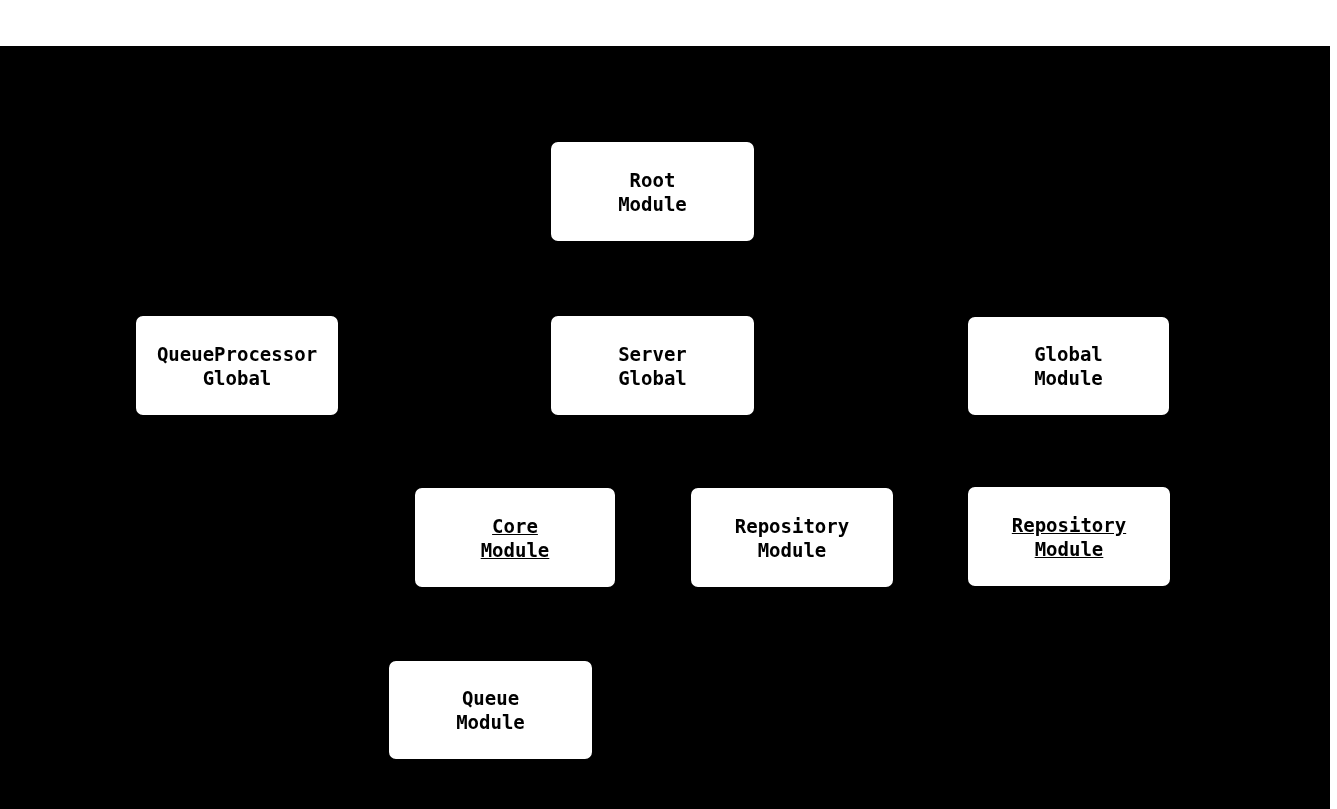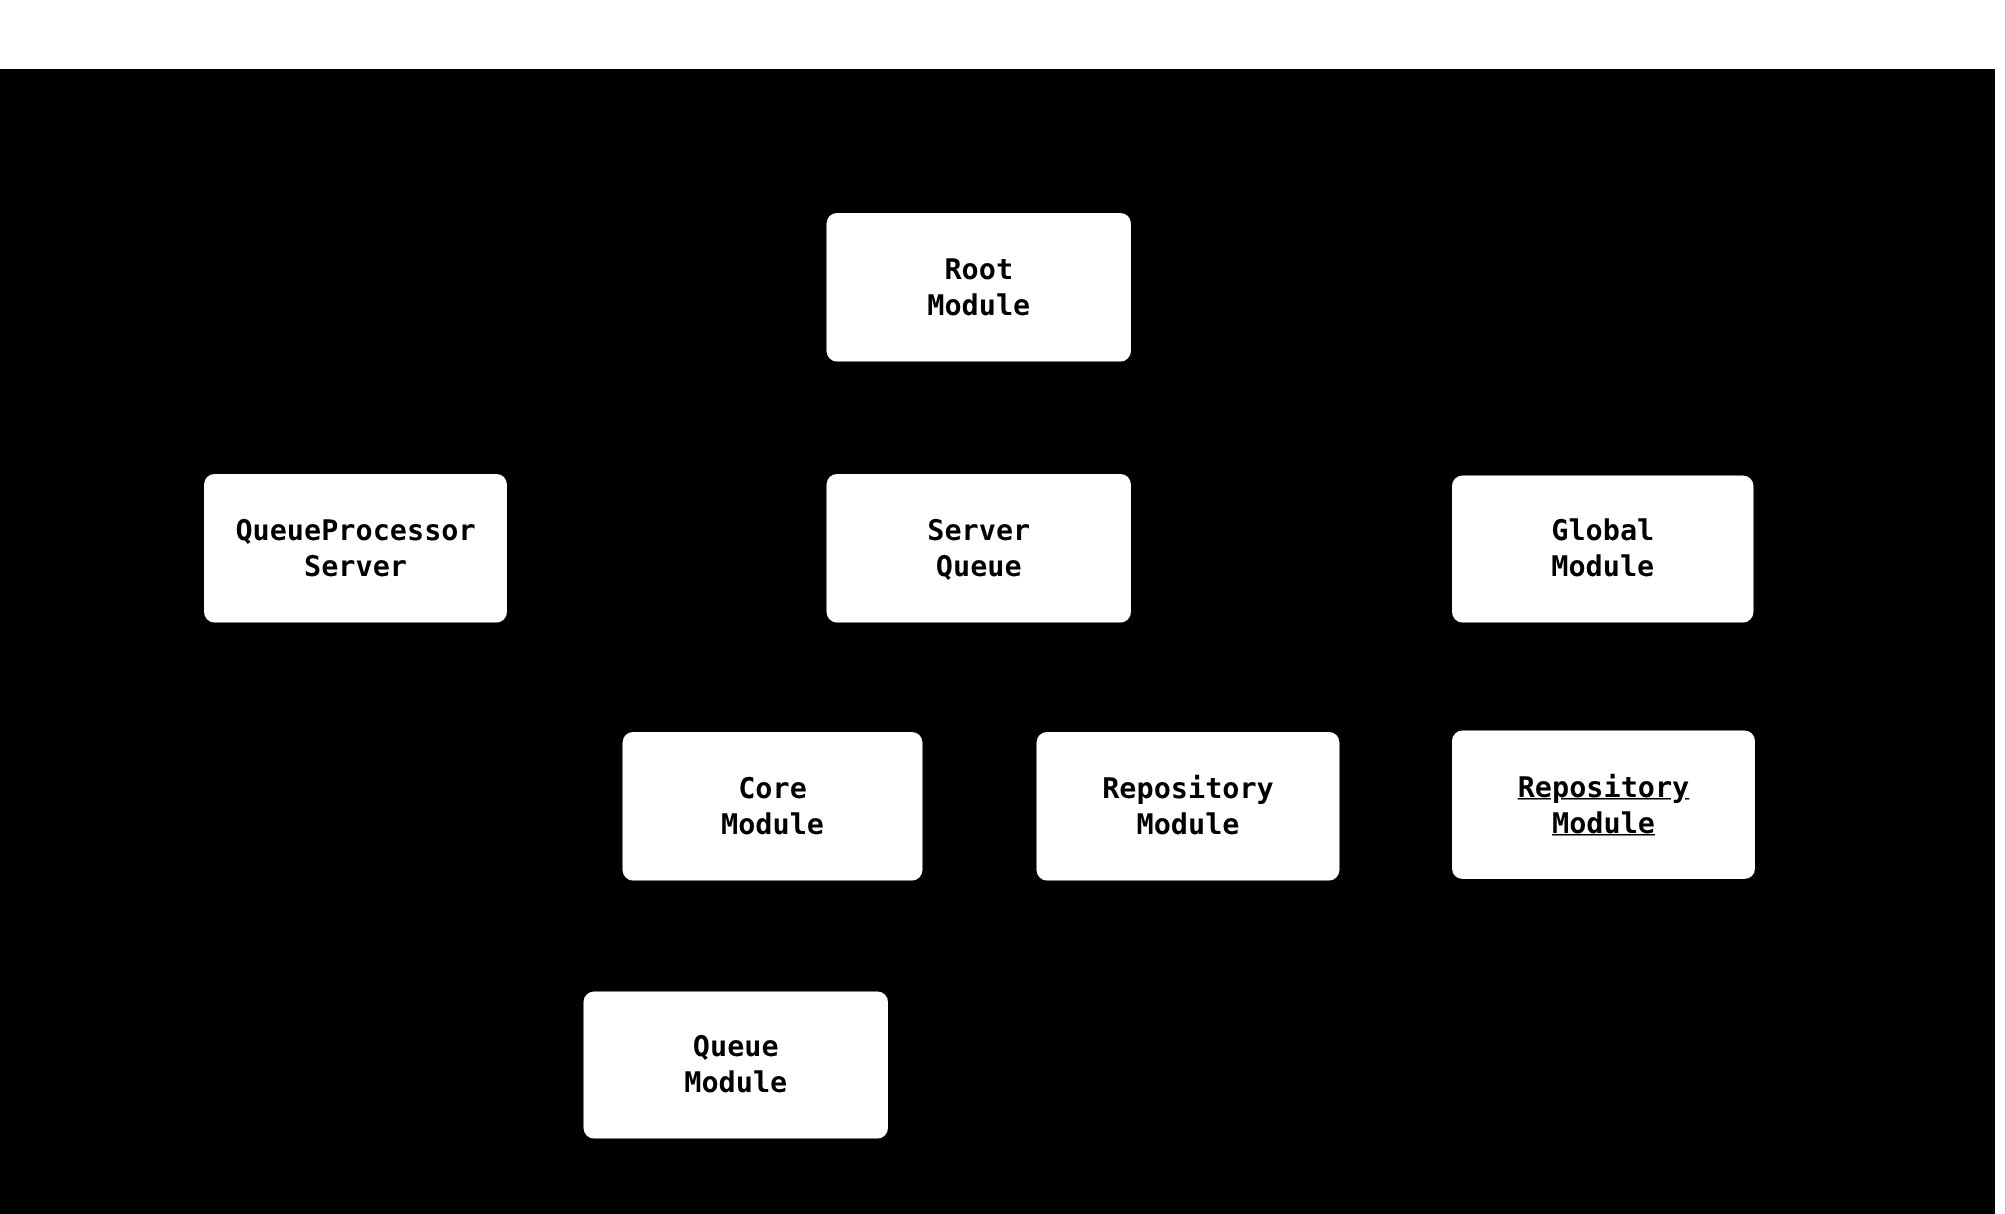--- a/index.html
+++ b/index.html
@@ -40,21 +40,21 @@
     font-size: 19px;
     line-height: 24px;
     color: #000000;
     letter-spacing: 0px;
   }
   
   .node-root          { left: 548px; top:  93px; width: 209px; height: 105px; }
   .node-queueprocessor{ left: 133px; top: 267px; width: 208px; height: 105px; }
   .node-server        { left: 548px; top: 267px; width: 209px; height: 105px; }
   .node-global        { left: 965px; top: 268px; width: 207px; height: 104px; align-items: center; }
-  .node-core          { left: 412px; top: 439px; width: 206px; height: 105px; }
+  .node-core          { left: 412px; top: 439px; width: 206px; height: 105px; text-decoration: underline; }
   .node-endpoints     { left: 688px; top: 439px; width: 208px; height: 105px; }
   .node-repository    { left: 965px; top: 438px; width: 208px; height: 105px; text-decoration: underline; }
   .node-queue         { left: 386px; top: 612px; width: 209px; height: 104px; }
   .edge {
     stroke: #000000;
     stroke-width: 2.5;
     fill: none;
   }
 </style>
 </head>
@@ -86,26 +86,26 @@
     <path class="edge" d="M515,544 L515,609" marker-end="url(#arrowhead)"></path>
   </svg>
 
   <div class="node node-root">
     <span class="node-label">Root
 Module</span>
   </div>
 
   <div class="node node-queueprocessor">
     <span class="node-label">QueueProcessor
-Server</span>
+Global</span>
   </div>
 
   <div class="node node-server">
     <span class="node-label">Server
-Queue</span>
+Global</span>
   </div>
 
   <div class="node node-global">
     <span class="node-label">Global
 Module</span>
   </div>
 
   <div class="node node-core">
     <span class="node-label">Core
 Module</span>

